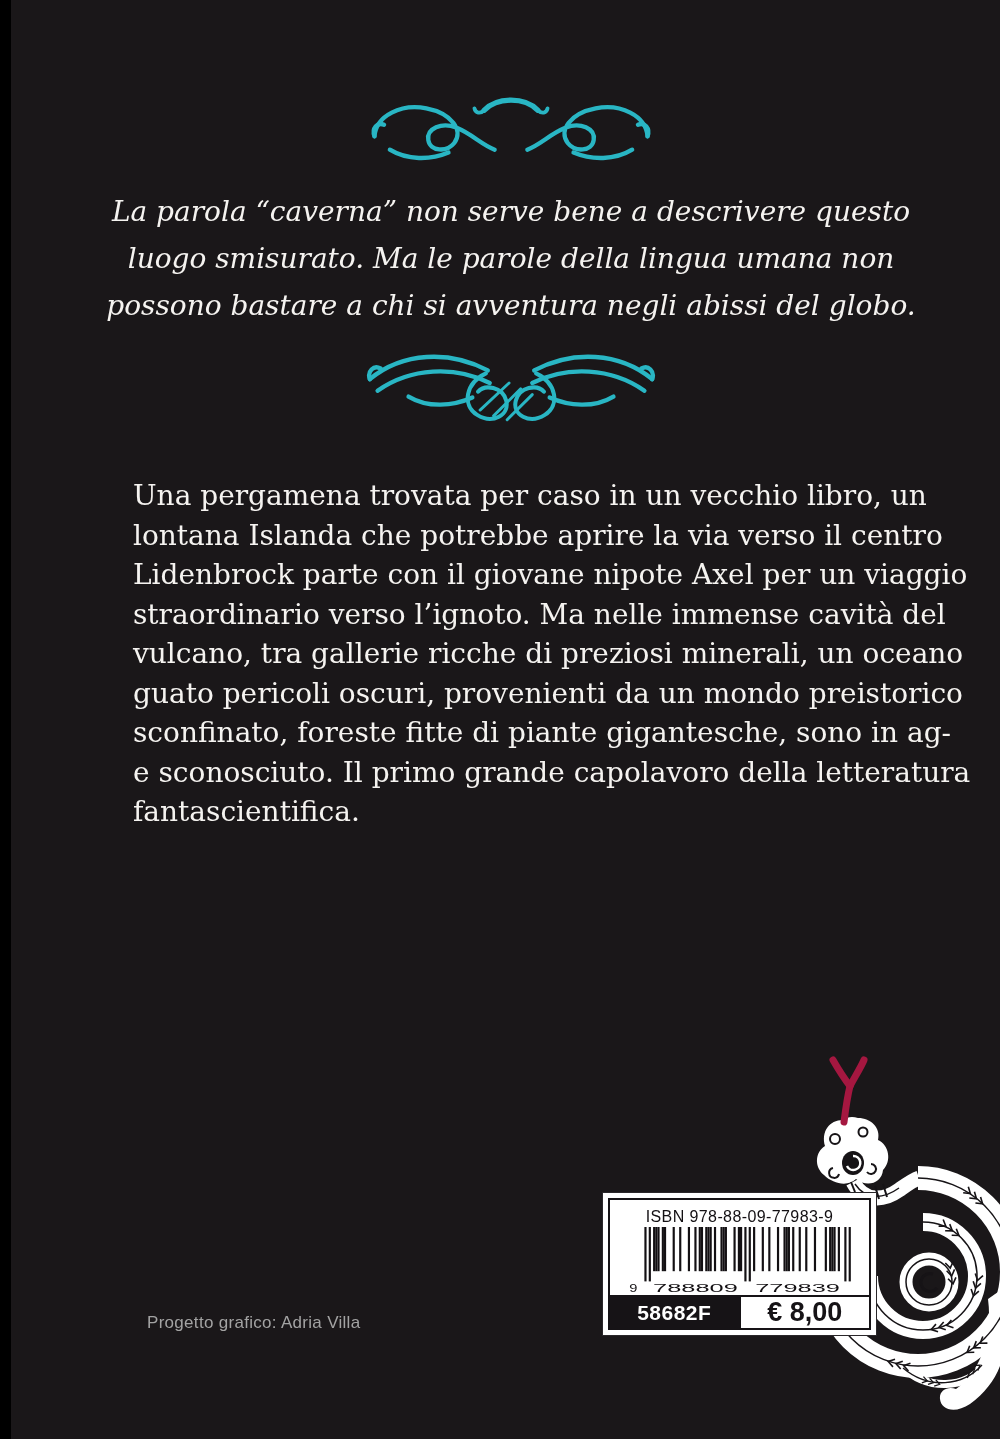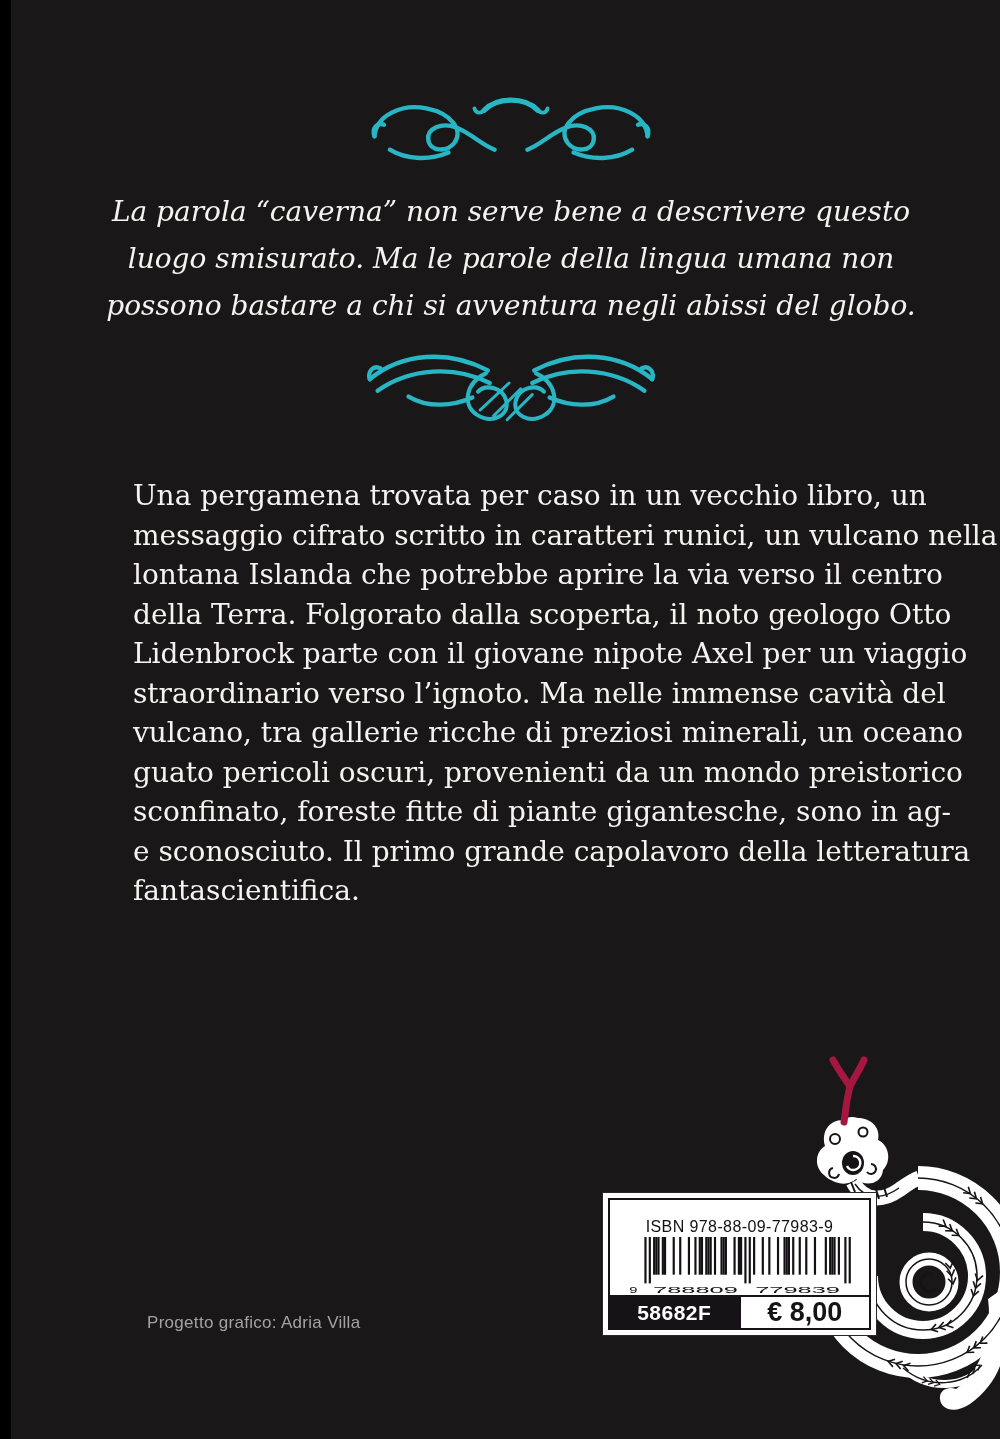--- a/index.html
+++ b/index.html
@@ -23,21 +23,21 @@
   .credits{position:absolute;left:136px;top:1313px;color:#a3a3a3;z-index:6;
            font-family:"Liberation Sans", sans-serif;font-size:17px;letter-spacing:.3px;}
   
   .snake{position:absolute;left:772px;top:1036px;width:236px;height:403px;z-index:2;}
   
   .label{position:absolute;left:592px;top:1193px;width:273px;height:142px;background:var(--white);
          z-index:5;box-sizing:border-box;padding:5px;box-shadow:0 0 0 1px #2a272a;}
   .label-inner{border:2px solid var(--ink);height:100%;box-sizing:border-box;display:flex;
                flex-direction:column;overflow:hidden;}
   .isbn-row{text-align:center;font-family:"Liberation Sans", sans-serif;font-size:16px;
-            color:#131013;padding-top:18px;letter-spacing:.4px;}
+            color:#131013;padding-top:8px;letter-spacing:.4px;}
   .barcode-svg{display:block;margin:1px auto 0;width:226px;height:74px;}
   .barcode-svg rect{fill:#131013;}
   .barcode-svg text{font-family:"Liberation Sans", sans-serif;font-size:13.5px;fill:#131013;}
   .bottom-row{display:flex;border-top:2px solid var(--ink);margin-top:auto;height:33px;
               font-family:"Liberation Sans", sans-serif;font-weight:bold;}
   .code-cell{flex:1;background:var(--ink);color:var(--white);display:flex;align-items:center;
              justify-content:center;font-size:21px;letter-spacing:.5px;}
   .price-cell{flex:1;background:var(--white);color:var(--ink);border-left:2px solid var(--ink);
               display:flex;align-items:center;justify-content:center;font-size:27px;}
   svg .teal{stroke:var(--teal);fill:none;stroke-linecap:round;}
@@ -79,23 +79,21 @@
       <path d="M124,30 C103,40 99,63 115,73 C131,83 149,73 145,58 C141,44 123,41 116,49"></path>
       <path d="M176,30 C197,40 201,63 185,73 C169,83 151,73 155,58 C159,44 177,41 184,49"></path>
       <path d="M118,68 L148,40" stroke-width="3"></path>
       <path d="M132,74 L160,46" stroke-width="3"></path>
       <path d="M146,78 L172,52" stroke-width="3"></path>
     </g>
   </svg>
 
   <div class="description">
       <div class="body-line">Una pergamena trovata per caso in un vecchio libro, un</div>
-      <div class="body-line">messaggio cifrato scritto in caratteri runici, un vulcano nella</div>
       <div class="body-line">lontana Islanda che potrebbe aprire la via verso il centro</div>
-      <div class="body-line">della Terra. Folgorato dalla scoperta, il noto geologo Otto</div>
       <div class="body-line">Lidenbrock parte con il giovane nipote Axel per un viaggio</div>
       <div class="body-line">straordinario verso l’ignoto. Ma nelle immense cavità del</div>
       <div class="body-line">vulcano, tra gallerie ricche di preziosi minerali, un oceano</div>
       <div class="body-line">guato pericoli oscuri, provenienti da un mondo preistorico</div>
       <div class="body-line">sconfinato, foreste fitte di piante gigantesche, sono in ag-</div>
       <div class="body-line">e sconosciuto. Il primo grande capolavoro della letteratura</div>
       <div class="body-line last">fantascientifica.</div>
     </div>
 
   <svg class="snake" viewBox="0 0 236 403">

